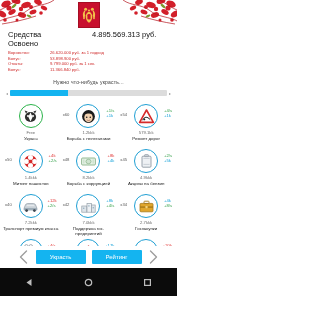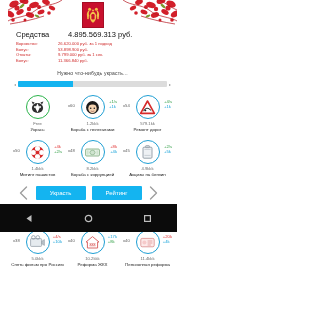--- a/index.html
+++ b/index.html
@@ -2,40 +2,40 @@
 <html><head>
 <meta charset="utf-8">
 <style>
   * { margin:0; padding:0; box-sizing:border-box; }
   html,body { width:177px; height:315px; overflow:hidden; }
   body {
     font-family:"Liberation Sans", sans-serif;
     background:#ffffff;
     -webkit-font-smoothing:none;
   }
-  #app { position:relative; width:177px; height:232px; background:#fff;padding-left:8px; }
+  #app { position:relative; width:177px; height:296px; background:#fff; }
 
   
   .header { position:relative; height:28px; background:#fff; overflow:hidden; }
   .ornament { position:absolute; top:-4px; width:66px; height:32px; }
   .ornament.left { left:-4px; }
   .ornament.right { right:-4px; transform:scaleX(-1); }
   .emblem {
     position:absolute; left:50%; top:2px; transform:translateX(-50%);
     width:22px; height:26px; background:#c8102e;
     display:flex; align-items:center; justify-content:center;
     border:1px solid #a50d24;
   }
   .emblem svg { display:block; }
 
   
   .stats { padding:2px 8px 0 8px; }
   .stat-row { display:flex; align-items:baseline; line-height:9px; }
   .stat-label { width:52px; font-size:7.5px; color:#111; }
-  .stat-value { font-size:7.5px; color:#111; }
+  .stat-value { font-size:7.5px; color:#111;margin-left:32px; }
 
   .sub-stats { margin-top:2px; }
   .sub-row { display:flex; align-items:baseline; line-height:5.6px; }
   .sub-label { width:42px; font-size:4.2px; color:#cf2b2b; }
   .sub-value { font-size:4.2px; color:#cf2b2b; }
 
   
   .hint {
     text-align:center; font-size:5px; color:#3a3a3a;
     margin-top:7px; letter-spacing:.2px;
@@ -193,20 +193,21 @@
       </svg>
     </div>
   </div>
 
   <div class="stats">
     <div class="stat-row">
       <span class="stat-label">Средства</span>
       <span class="stat-value">4.895.569.313 руб.</span>
     </div>
     <div class="stat-row">
+      <span class="stat-label">Освоено</span>
     </div>
     <div class="sub-stats">
       <div class="sub-row">
         <span class="sub-label">Воровство:</span>
         <span class="sub-value">26.620.000 руб. за 1 подход</span>
       </div>
       <div class="sub-row">
         <span class="sub-label">Бонус:</span>
         <span class="sub-value">53.898.900 руб.</span>
       </div>

